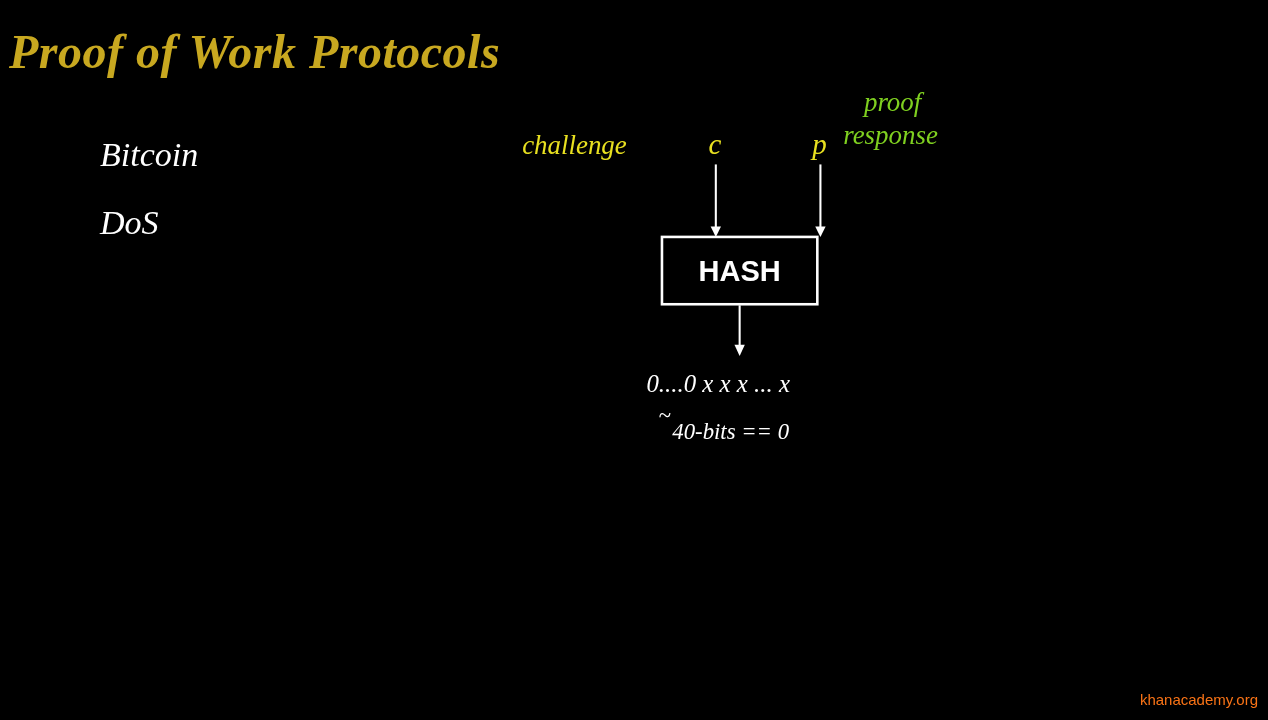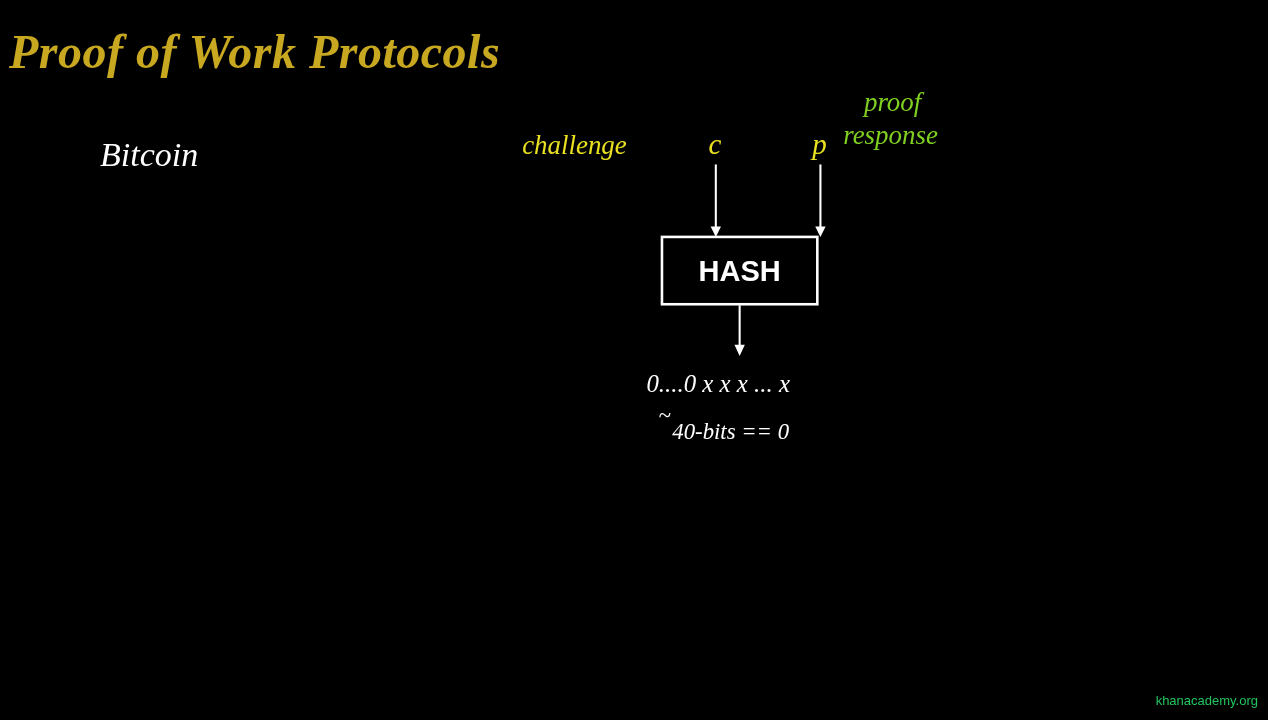--- a/index.html
+++ b/index.html
@@ -53,32 +53,33 @@
     .diagram svg {
       width: 100%;
       height: 100%;
       overflow: visible;
     }
 
     .watermark {
       position: absolute;
       bottom: 12px;
       right: 10px;
-      color: #22c55e;
-      font-size: 13px;
+      color: #f97316;
+      font-size: 15px;
       font-family: Arial, sans-serif;
     }
   </style>
 </head>
 <body>
 
 <div class="title">Proof of Work Protocols</div>
 
 <div class="left-list">
   <span class="list-item">Bitcoin</span>
+  <span class="list-item">DoS</span>
 </div>
 
 <div class="diagram">
   <svg viewBox="0 0 560 380" xmlns="http://www.w3.org/2000/svg">
 
     <text x="390" y="38" fill="#7FD020" font-size="26" font-style="italic" font-family="Georgia, serif">proof</text>
     <text x="370" y="70" fill="#7FD020" font-size="26" font-style="italic" font-family="Georgia, serif">response</text>
 
     <text x="60" y="80" fill="#e8e020" font-size="26" font-style="italic" font-family="Georgia, serif">challenge</text>
 

